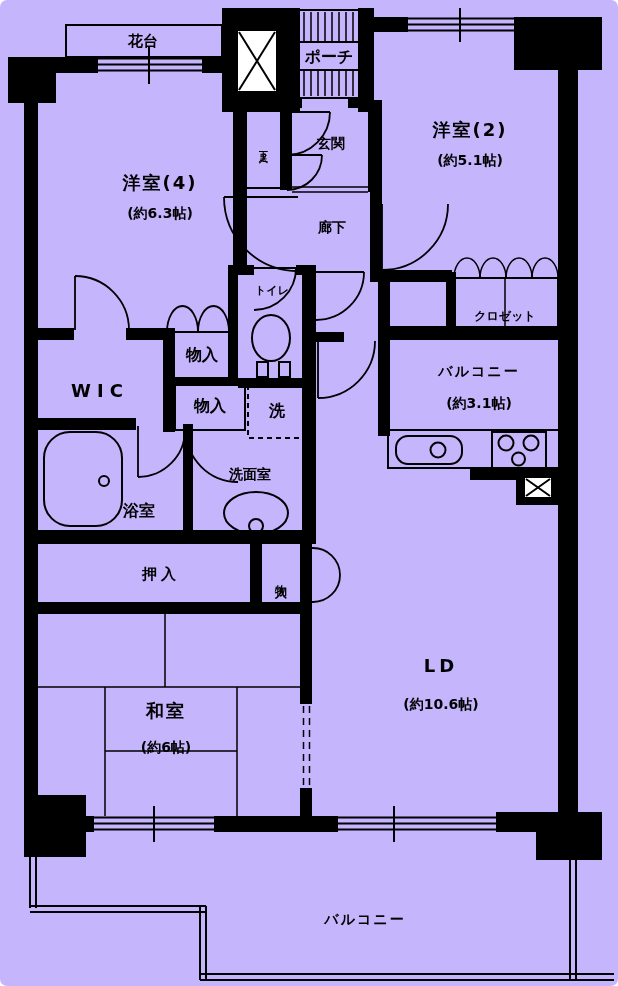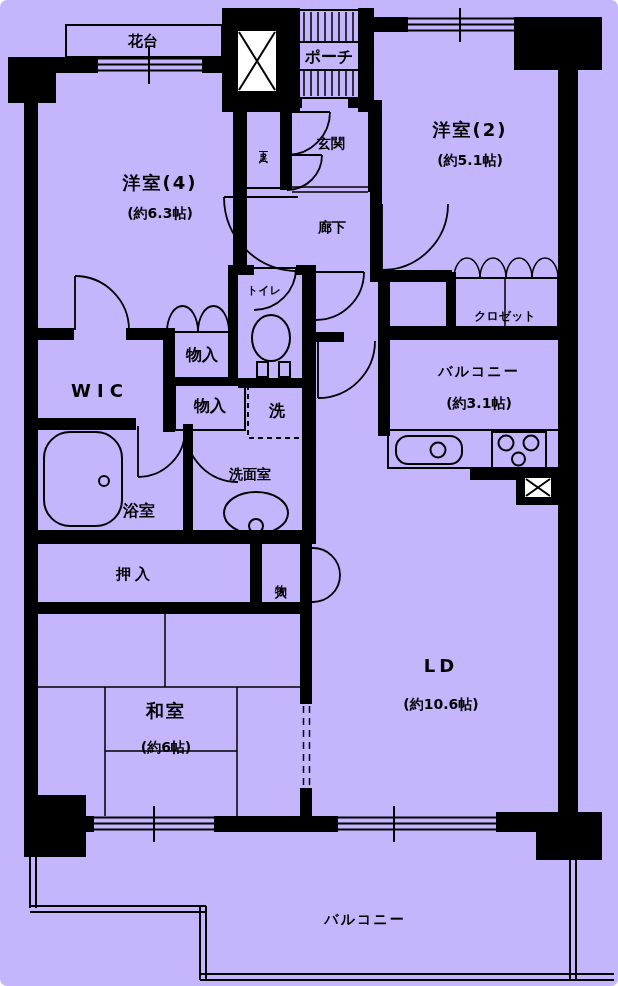--- a/index.html
+++ b/index.html
@@ -275,28 +275,28 @@
 <div class="lbl fs14" style="left:160px;top:213px">(約6.3帖)</div>
 
 <div class="lbl fs16 ls2" style="left:470px;top:130px">洋室(2)</div>
 <div class="lbl fs14" style="left:470px;top:160px">(約5.1帖)</div>
 
 <div class="lbl fs12" style="left:505px;top:316px">クロゼット</div>
 
 <div class="lbl fs14 ls2" style="left:479px;top:371px">バルコニー</div>
 <div class="lbl fs14" style="left:479px;top:403px">(約3.1帖)</div>
 
-<div class="lbl fs11" style="left:264px;top:290px">トイレ</div>
+<div class="lbl fs11" style="left:272px;top:290px">トイレ</div>
 <div class="lbl fs13" style="left:202px;top:355px">物入</div>
 <div class="lbl fs13" style="left:210px;top:406px">物入</div>
 <div class="lbl fs13" style="left:277px;top:411px">洗</div>
 <div class="lbl fs16 ls6" style="left:100px;top:391px">WIC</div>
 <div class="lbl fs13" style="left:139px;top:511px">浴室</div>
 <div class="lbl fs14" style="left:250px;top:474px">洗面室</div>
-<div class="lbl fs15 ls4" style="left:135px;top:574px">押入</div>
+<div class="lbl fs15 ls4" style="left:161px;top:574px">押入</div>
 <div class="lbl fs12 vert" style="left:281px;top:576px">物入</div>
 
 <div class="lbl fs16 ls2" style="left:166px;top:711px">和室</div>
 <div class="lbl fs14" style="left:166px;top:747px">(約6帖)</div>
 
 <div class="lbl fs16 ls4" style="left:441px;top:666px">LD</div>
 <div class="lbl fs14" style="left:441px;top:704px">(約10.6帖)</div>
 
 <div class="lbl fs14 ls2" style="left:365px;top:919px">バルコニー</div>
 

